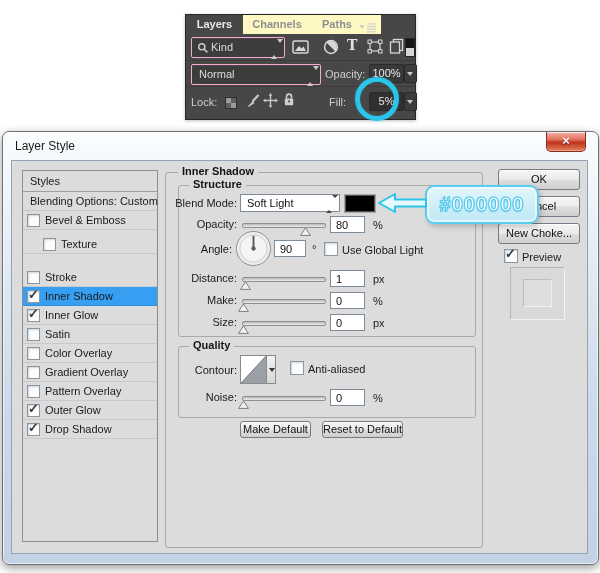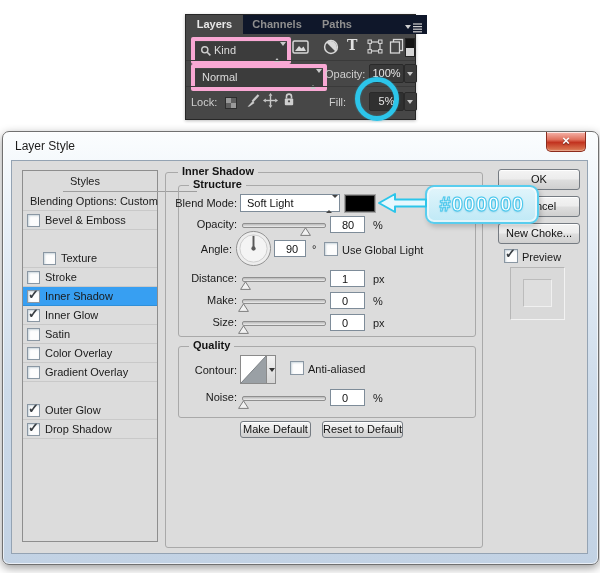--- a/index.html
+++ b/index.html
@@ -3,28 +3,28 @@
 <meta charset="utf-8">
 <style>
   html,body{margin:0;padding:0;background:#fff;}
   .stage{position:relative;width:600px;height:573px;background:#ffffff;overflow:hidden;
          font-family:"Liberation Sans",sans-serif;-webkit-font-smoothing:antialiased;}
   .abs{position:absolute;}
 
   
   .ps-panel{position:absolute;left:185px;top:14px;width:229px;height:104px;
             background:#474747;border:1px solid #272727;box-shadow:0 1px 3px rgba(0,0,0,.25);}
-  .tabbar{position:absolute;left:0;top:0;width:241px;height:19px;background:#0f172a;}
+  .tabbar{position:absolute;left:0;top:0;width:195px;height:19px;background:#fef9c3;}
   .tab{position:absolute;top:0;height:19px;line-height:19px;text-align:center;
        font-size:11px;font-weight:bold;color:#8f8f8f;}
   .tab.active{background:#474747;color:#e8e8e8;}
   .pmenu{position:absolute;right:4px;top:4px;width:19px;height:11px;}
   .prow{position:absolute;left:0;width:229px;}
   .prow.r3,.prow.r4{border-top:1px solid #3a3a3a;}
-  .ps-combo{position:absolute;background:#3c3c3c;border:4px solid #f9a8d4;border-radius:2px;
+  .ps-combo{position:absolute;background:#3c3c3c;border:1px solid #f9a8d4;border-radius:2px;
             box-shadow:inset 0 1px 0 rgba(255,255,255,.06);color:#dcdcdc;font-size:11px;}
   .ps-combo .txt{position:absolute;left:19px;top:3px;}
   .ps-combo .txt2{position:absolute;left:7px;top:3px;}
   .updown{position:absolute;right:6px;top:5px;width:7px;height:10px;}
   .tri-up{width:0;height:0;border-left:3.5px solid transparent;border-right:3.5px solid transparent;
           border-bottom:4px solid #c9c9c9;margin-bottom:2px;}
   .tri-down{width:0;height:0;border-left:3.5px solid transparent;border-right:3.5px solid transparent;
           border-top:4px solid #c9c9c9;}
   .plabel{position:absolute;color:#cfcfcf;font-size:11px;}
   .pwell{position:absolute;background:#393939;border:1px solid #2a2a2a;border-radius:2px;
@@ -50,40 +50,40 @@
              box-shadow:inset 0 1px 0 rgba(255,255,255,.7), inset 0 -1px 1px rgba(255,255,255,.35);
              color:#fff;font-weight:bold;font-size:13px;text-align:center;line-height:17px;
              text-shadow:0 1px 1px rgba(0,0,0,.5);cursor:default;}
   .client{position:absolute;left:8px;top:28px;width:577px;height:394px;background:#dcdcdc;
           border:1px solid #94a3b3;box-sizing:border-box;}
 
   
   .styles-box{position:absolute;left:10px;top:9px;width:136px;height:372px;
               border:1px solid #8e8e8e;box-sizing:border-box;background:#dcdcdc;}
   .styles-head{position:absolute;left:0;top:0;width:100%;height:21px;line-height:21px;
-               border-bottom:1px solid #9e9e9e;font-size:11px;color:#1a1a1a;padding-left:7px;box-sizing:border-box;margin-left:40px;}
+               border-bottom:1px solid #9e9e9e;font-size:11px;color:#1a1a1a;padding-left:7px;box-sizing:border-box;}
   .srow{position:absolute;left:0;width:100%;height:19px;border-bottom:1px solid #c9c9c9;box-sizing:border-box;}
   .srow .slabel{position:absolute;left:22px;top:3px;font-size:11px;color:#1a1a1a;white-space:nowrap;}
   .srow.nocb .slabel{left:7px;}
   .srow.indent .cb{left:20px;}
   .srow.indent .slabel{left:38px;}
   .srow.selected{background:#379ff2;border-bottom-color:#2f8fd8;}
   .cb{position:absolute;left:4px;top:3px;width:11px;height:11px;background:#fdfdfd;
       border:1px solid #8a97a3;box-shadow:inset 1px 1px 2px rgba(110,140,160,.35);}
   .cb .mark{position:absolute;left:0px;top:-4px;font-size:13px;font-weight:bold;color:#3a3f44;}
 
   
   .gbox{position:absolute;border:1px solid #a9a9a9;border-radius:3px;}
   .gchip{position:absolute;font-size:11px;font-weight:bold;color:#141414;background:#dcdcdc;
          padding:0 4px;white-space:nowrap;z-index:2;}
 
   .rlabel{position:absolute;font-size:11px;color:#1a1a1a;text-align:right;white-space:nowrap;}
   .unit{position:absolute;font-size:11px;color:#1a1a1a;}
   .tinput{position:absolute;background:#fff;border:1px solid #7e8c99;box-sizing:border-box;
-          font-size:11px;color:#111;padding:2px 0 0 11px;}
+          font-size:11px;color:#111;padding:2px 0 0 5px;}
   .combo{position:absolute;background:#fff;border:1px solid #7e8c99;box-sizing:border-box;font-size:11px;color:#111;}
   .combo .ctext{position:absolute;left:6px;top:2px;white-space:nowrap;}
   .combo .cupdown{position:absolute;right:6px;top:3px;}
   .combo .tri-up{border-bottom-color:#444;border-left-width:3px;border-right-width:3px;border-bottom-width:3.5px;margin-bottom:2px;}
   .combo .tri-down{border-top-color:#444;border-left-width:3px;border-right-width:3px;border-top-width:3.5px;}
   .swatch{position:absolute;background:#000;border:1px solid #555;box-shadow:0 0 0 1px #a6a6a6;}
 
   .track{position:absolute;height:3px;background:linear-gradient(#b9b9b9,#ececec);
          border:1px solid #8f8f8f;border-radius:2px;}
   .thumb{position:absolute;width:11px;height:9px;}
@@ -261,21 +261,21 @@
           </div>
 
         <div class="srow" style="top:40px;">
           <span class="cb">
               <span class="mark"></span>
             </span>
           <span class="slabel">Bevel &amp; Emboss</span>
           </div>
 
 
-        <div class="srow indent" style="top:78px;">
+        <div class="srow indent" style="top:64px;">
           <span class="cb">
               <span class="mark"></span>
             </span>
           <span class="slabel">Texture</span>
           </div>
 
         <div class="srow" style="top:97px;">
           <span class="cb">
               <span class="mark"></span>
             </span>
@@ -310,20 +310,26 @@
           <span class="slabel">Color Overlay</span>
           </div>
 
         <div class="srow" style="top:192px;">
           <span class="cb">
               <span class="mark"></span>
             </span>
           <span class="slabel">Gradient Overlay</span>
           </div>
 
+        <div class="srow" style="top:211px;">
+          <span class="cb">
+              <span class="mark"></span>
+            </span>
+          <span class="slabel">Pattern Overlay</span>
+          </div>
 
         <div class="srow" style="top:230px;">
           <span class="cb">
               <span class="mark">✓</span>
             </span>
           <span class="slabel">Outer Glow</span>
           </div>
 
         <div class="srow" style="top:249px;">
           <span class="cb">

